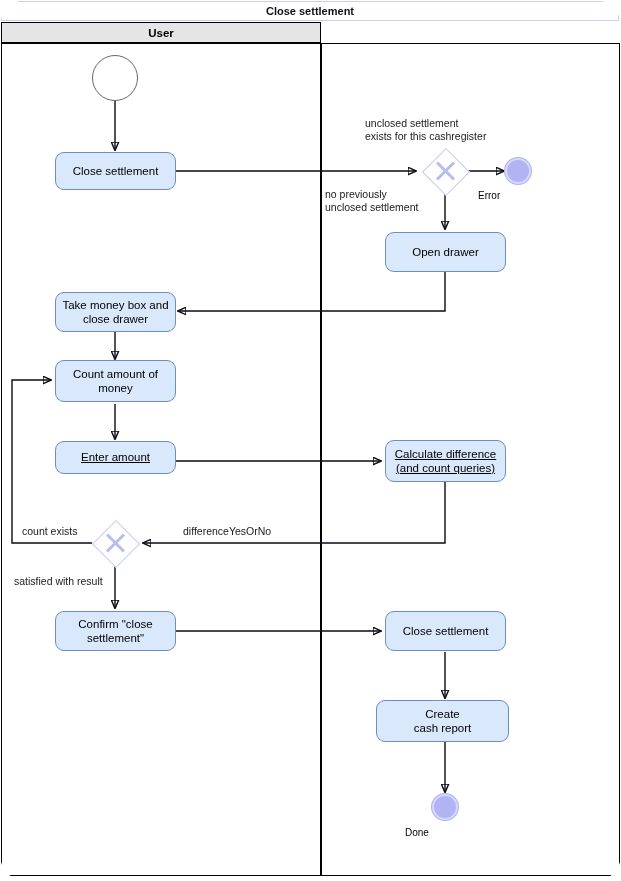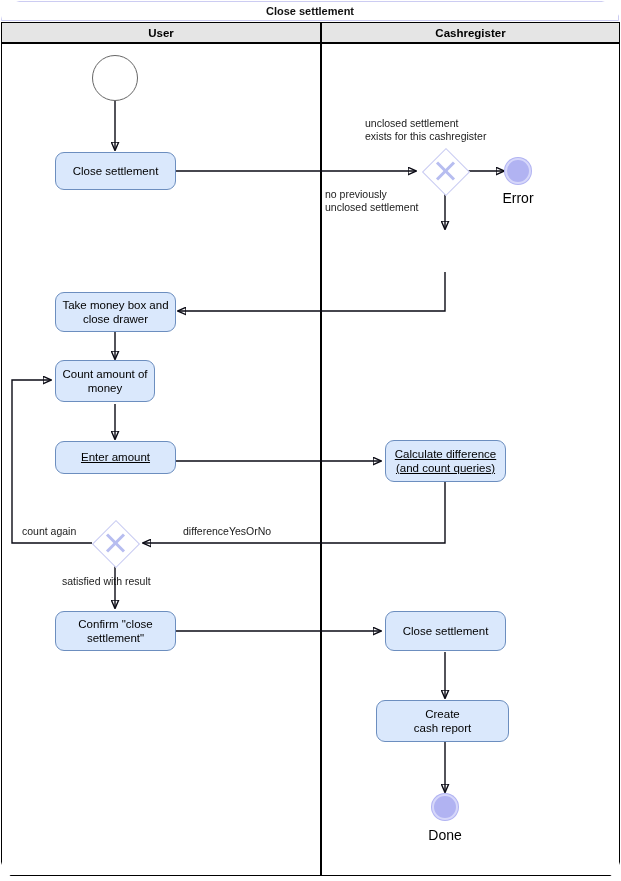--- a/index.html
+++ b/index.html
@@ -93,23 +93,22 @@
   .end-node {
     width: 26px;
     height: 26px;
     border-radius: 50%;
     background: #b1b3f2;
     border: 2px solid #d6d7fa;
     box-shadow: 0 0 0 1px #b1b3f2;
   }
   .end-label {
     position: absolute;
-    font-size: 14px;
+    font-size: 10px;
     color: #000000;
-    text-align: center;
     white-space: nowrap;
     z-index: 5;
   }
 
   
   .decision {
     position: absolute;
     width: 46px;
     height: 46px;
     z-index: 5;
@@ -172,21 +171,20 @@
   .ctr { text-align: left; }
 </style>
 </head>
 <body>
 
 <div id="diagram-root">
 
   <div class="pool-title">Close settlement</div>
 
   <div class="lane-header lane-user">User</div>
-  <div class="lane-header lane-cash">Cashregister</div>
 
   <div class="lane-body lane-user"></div>
   <div class="lane-body lane-cash"></div>
 
   <svg class="edge-svg" viewBox="0 0 621 881">
     <defs>
       <marker id="arrow" markerWidth="9" markerHeight="9" refX="8" refY="4.5" orient="auto" markerUnits="userSpaceOnUse">
         <path d="M0,0.8 L8.6,4.5 L0,8.2 Z" fill="#0a0a14" stroke="none"></path>
       </marker>
     </defs>
@@ -228,26 +226,27 @@
     <div class="dbody"></div>
     <div class="dx">
         <i></i>
         <i></i>
       </div>
   </div>
 
   <div class="node end-node" style="left:505px; top:158px;"></div>
   <div class="end-label" style="left:478px; top:190px; width:80px;">Error</div>
 
+  <div class="node activity" style="left:385px; top:232px; width:121px; height:40px;">Open drawer</div>
 
   <div class="node activity" style="left:55px; top:292px; width:121px; height:40px;">
     <span>Take money box and<br>close drawer</span>
   </div>
 
-  <div class="node activity" style="left:55px; top:360px; width:100px; height:42px;">
+  <div class="node activity" style="left:55px; top:360px; width:121px; height:42px;">
     <span>Count amount of<br>money</span>
   </div>
 
   <div class="node activity" style="left:55px; top:441px; width:121px; height:33px;text-decoration:underline;">Enter amount</div>
 
   <div class="node activity" style="left:385px; top:440px; width:121px; height:42px;text-decoration:underline;">
     <span>Calculate difference<br>(and count queries)</span>
   </div>
 
   <div class="decision" style="left:92px; top:520px;">
@@ -270,17 +269,17 @@
 
   <div class="node end-node" style="left:432px; top:794px;"></div>
   <div class="end-label" style="left:405px; top:827px; width:80px;">Done</div>
 
   <div class="edge-label ctr" style="left:365px; top:117px; width:160px;">unclosed settlement<br>exists for this cashregister</div>
 
   <div class="edge-label ctr" style="left:325px; top:188px; width:130px;">no previously<br>unclosed settlement</div>
 
   <div class="edge-label" style="left:183px; top:525px;">differenceYesOrNo</div>
 
-  <div class="edge-label" style="left:22px; top:525px;">count again</div>
-
-  <div class="edge-label" style="left:14px; top:575px;margin-left:48px;">satisfied with result</div>
+  <div class="edge-label" style="left:22px; top:525px;">count exists</div>
+
+  <div class="edge-label" style="left:14px; top:575px;">satisfied with result</div>
 
 </div>
 
 </body></html>

